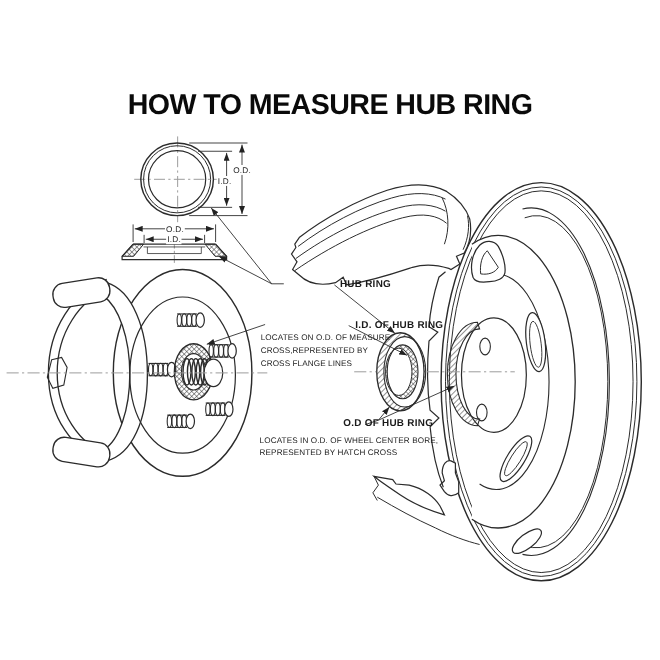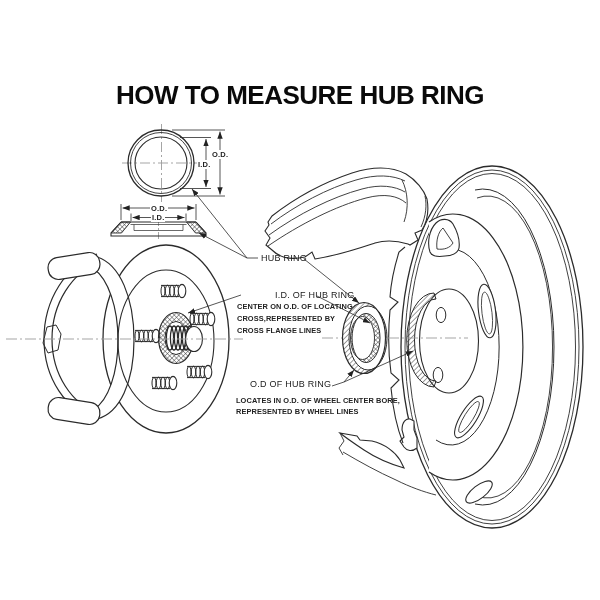--- a/index.html
+++ b/index.html
@@ -1,22 +1,22 @@
 <!DOCTYPE html>
 <html><head>
 <meta charset="utf-8">
 <style>
   html,body{margin:0;padding:0;background:#ffffff;}
   #stage{position:relative;width:600px;height:600px;background:#ffffff;overflow:hidden;
          font-family:"Liberation Sans", sans-serif;color:#111;}
   #art{position:absolute;left:0;top:0;}
-  .txt{position:absolute;white-space:nowrap;font-weight:bold;}
+  .txt{position:absolute;white-space:nowrap;}
   .title{left:0;top:80px;width:600px;text-align:center;font-size:26px;font-weight:bold;
          letter-spacing:-0.5px;color:#0a0a0a;}
-  .lbl-bold{font-size:9px;font-weight:normal;letter-spacing:.25px;color:#1a1a1a;}
+  .lbl-bold{font-size:9px;font-weight:bold;letter-spacing:.25px;color:#1a1a1a;margin-left:48px;}
   .lbl-desc{font-size:7.4px;letter-spacing:.1px;color:#222;line-height:11.8px;}
   .lbl-dim{font-size:7.5px;color:#222;background:#fff;padding:0 1px;letter-spacing:.2px;}
   svg *{vector-effect:none;}
 </style>
 </head>
 <body>
 
 <div id="stage">
 
 <svg id="art" width="600" height="600" viewBox="0 0 600 600">
@@ -178,21 +178,21 @@
   <div class="txt title">HOW TO MEASURE HUB RING</div>
 
   <div class="txt lbl-dim" style="left:211px;top:150px;">O.D.</div>
   <div class="txt lbl-dim" style="left:197px;top:160px;">I.D.</div>
   <div class="txt lbl-dim" style="left:150px;top:203.5px;">O.D.</div>
   <div class="txt lbl-dim" style="left:151px;top:213px;">I.D.</div>
 
   <div class="txt lbl-bold" style="left:261px;top:253px;">HUB RING</div>
 
   <div class="txt lbl-bold" style="left:243px;top:290px;padding-left:32px;">I.D. OF HUB RING</div>
-  <div class="txt lbl-desc" style="left:237px;top:301px;">CENTER ON O.D. OF LOCATING</div>
+  <div class="txt lbl-desc" style="left:237px;top:301px;">LOCATES ON O.D. OF MEASURE</div>
   <div class="txt lbl-desc" style="left:237px;top:313px;">CROSS,REPRESENTED BY</div>
   <div class="txt lbl-desc" style="left:237px;top:325px;">CROSS FLANGE LINES</div>
 
-  <div class="txt lbl-bold" style="left:250px;top:379px;">O.D OF HUB RING</div>
+  <div class="txt lbl-bold" style="left:264px;top:379px;">O.D OF HUB RING</div>
   <div class="txt lbl-desc" style="left:236px;top:395px;">LOCATES IN O.D. OF WHEEL CENTER BORE,</div>
-  <div class="txt lbl-desc" style="left:236px;top:406px;">REPRESENTED BY WHEEL LINES</div>
+  <div class="txt lbl-desc" style="left:236px;top:406px;">REPRESENTED BY HATCH CROSS</div>
 
 </div>
 
 </body></html>

